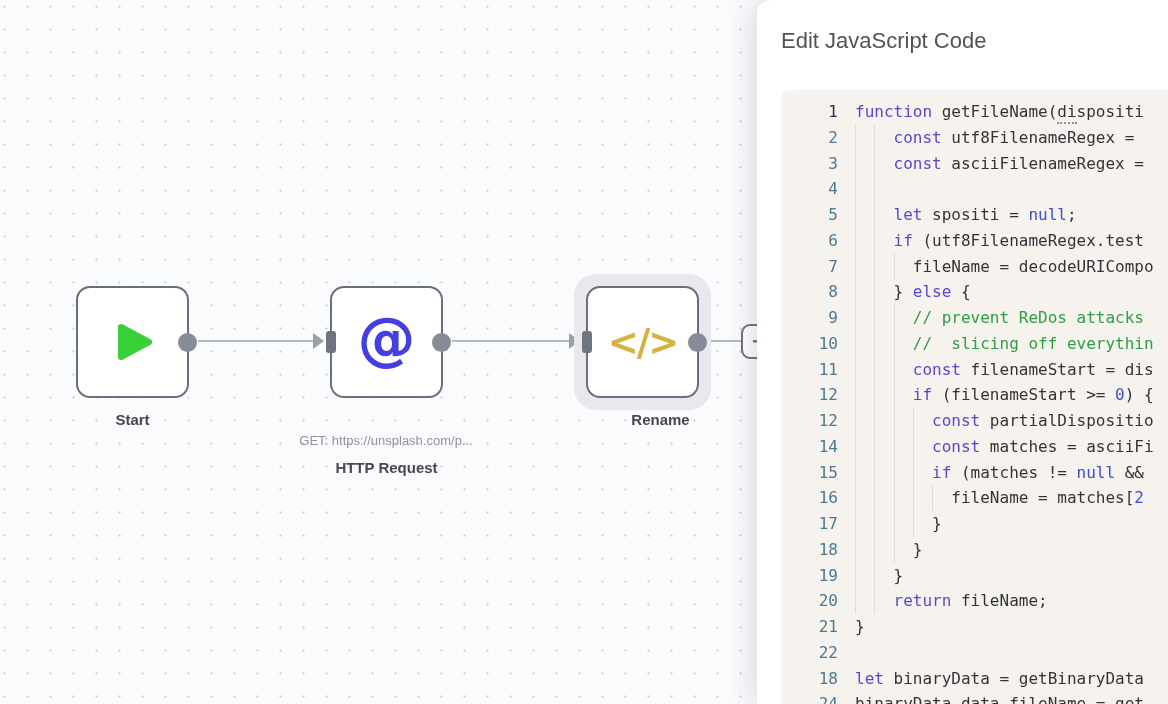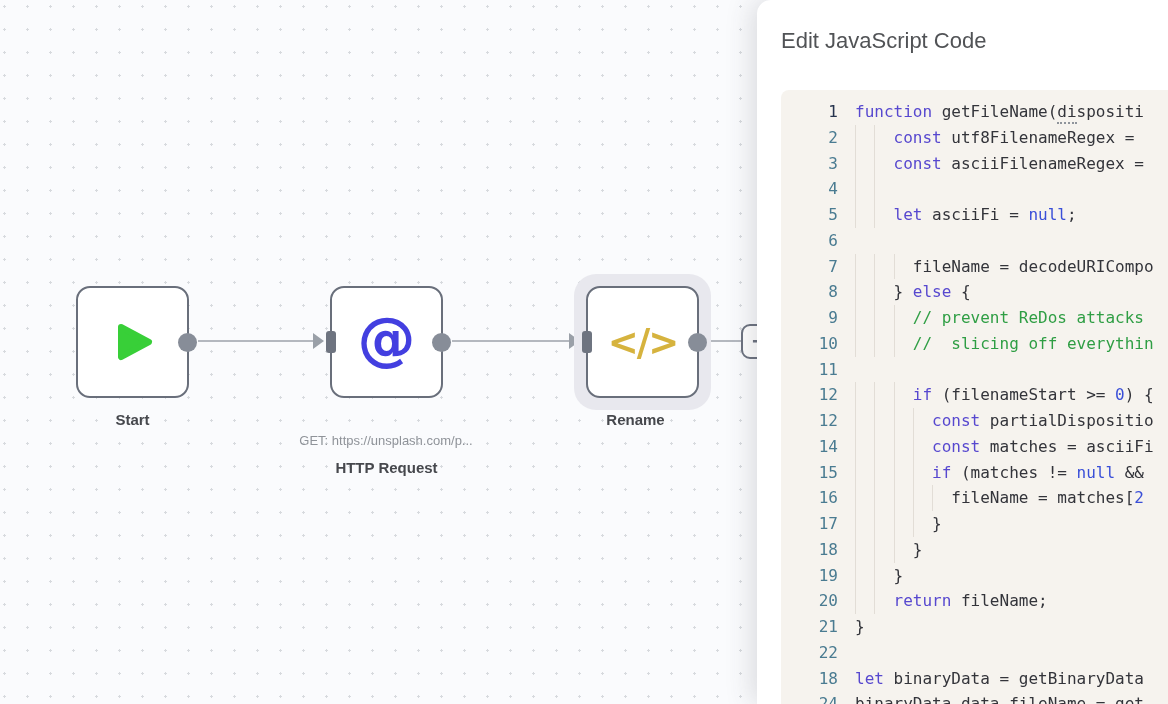--- a/index.html
+++ b/index.html
@@ -31,21 +31,21 @@
   .wire2{left:452px;width:118px;}
   .wire3{left:708px;width:34px;}
   .arrow{position:absolute;top:333px;width:0;height:0;border-top:8px solid transparent;
     border-bottom:8px solid transparent;border-left:11px solid #9aa0a8;}
   .arrow1{left:313px;} .arrow2{left:569px;}
   .at-glyph{font-size:58px;font-weight:700;color:var(--http-blue);font-family:"DejaVu Sans",sans-serif;line-height:1;margin-top:-6px;}
   .code-glyph{font-size:37px;font-weight:700;color:var(--code-gold);font-family:"DejaVu Sans",sans-serif;letter-spacing:-2px;}
   .node-label{position:absolute;top:411px;text-align:center;font-size:15px;font-weight:600;color:var(--label-text);}
   .label-start{left:76px;width:113px;}
   .label-http{left:300px;width:173px;margin-top:48px;}
-  .label-rename{left:579px;width:113px;}
+  .label-rename{left:604px;width:113px;}
   .node-subtitle{position:absolute;top:433px;left:286px;width:200px;text-align:center;font-size:13px;color:var(--subtitle-text);}
   .add-btn{position:absolute;left:741px;top:324px;width:35px;height:35px;background:#fff;
     border:2.5px solid #6d7380;border-radius:9px;display:flex;align-items:center;justify-content:center;
     font-size:22px;font-weight:700;color:#6d7380;line-height:1;}
 
   
   .panel{position:absolute;left:757px;top:0;width:411px;height:704px;background:var(--panel-bg);
     border-top-left-radius:14px;box-shadow:-4px 0 28px rgba(60,60,70,.18);z-index:10;}
   .panel-title{position:absolute;left:24px;top:28px;font-size:22px;color:var(--title-text);}
   .editor{position:absolute;left:24px;top:90px;width:420px;height:640px;background:var(--editor-bg);
@@ -117,43 +117,45 @@
       <div class="cl">
         <span class="g">3</span>
         <span class="codetxt"><span class="ind" style="width: 4ch;"></span><span class="tk-k">const</span><span class="tk-t"> asciiFilenameRegex =</span></span>
       </div>
       <div class="cl">
         <span class="g">4</span>
         <span class="codetxt"><span class="ind" style="width: 4ch;"></span></span>
       </div>
       <div class="cl">
         <span class="g">5</span>
-        <span class="codetxt"><span class="ind" style="width: 4ch;"></span><span class="tk-k">let</span><span class="tk-t"> asciiFi = </span><span class="tk-a">null</span><span class="tk-t">;</span></span>
+        <span class="codetxt"><span class="ind" style="width: 4ch;"></span><span class="tk-k">let</span><span class="tk-t"> spositi = </span><span class="tk-a">null</span><span class="tk-t">;</span></span>
       </div>
       <div class="cl">
         <span class="g">6</span>
+        <span class="codetxt"><span class="ind" style="width: 4ch;"></span><span class="tk-k">if</span><span class="tk-t"> (utf8FilenameRegex.test</span></span>
       </div>
       <div class="cl">
         <span class="g">7</span>
         <span class="codetxt"><span class="ind" style="width: 6ch;"></span><span class="tk-t">fileName = decodeURICompo</span></span>
       </div>
       <div class="cl">
         <span class="g">8</span>
         <span class="codetxt"><span class="ind" style="width: 4ch;"></span><span class="tk-t">} </span><span class="tk-k">else</span><span class="tk-t"> {</span></span>
       </div>
       <div class="cl">
         <span class="g">9</span>
         <span class="codetxt"><span class="ind" style="width: 6ch;"></span><span class="tk-c">// prevent ReDos attacks</span></span>
       </div>
       <div class="cl">
         <span class="g">10</span>
         <span class="codetxt"><span class="ind" style="width: 6ch;"></span><span class="tk-c">//  slicing off everythin</span></span>
       </div>
       <div class="cl">
         <span class="g">11</span>
+        <span class="codetxt"><span class="ind" style="width: 6ch;"></span><span class="tk-k">const</span><span class="tk-t"> filenameStart = dis</span></span>
       </div>
       <div class="cl">
         <span class="g">12</span>
         <span class="codetxt"><span class="ind" style="width: 6ch;"></span><span class="tk-k">if</span><span class="tk-t"> (filenameStart &gt;= </span><span class="tk-a">0</span><span class="tk-t">) {</span></span>
       </div>
       <div class="cl">
         <span class="g">12</span>
         <span class="codetxt"><span class="ind" style="width: 8ch;"></span><span class="tk-k">const</span><span class="tk-t"> partialDispositio</span></span>
       </div>
       <div class="cl">

